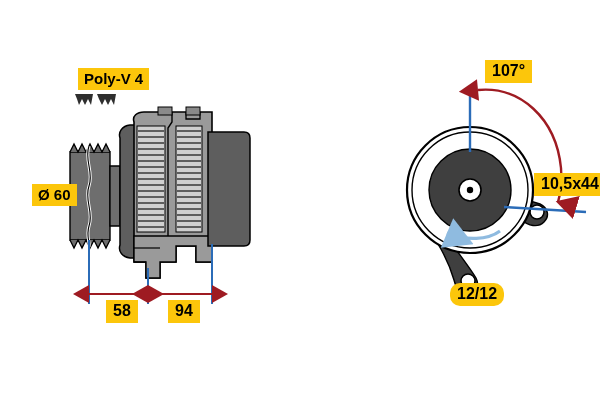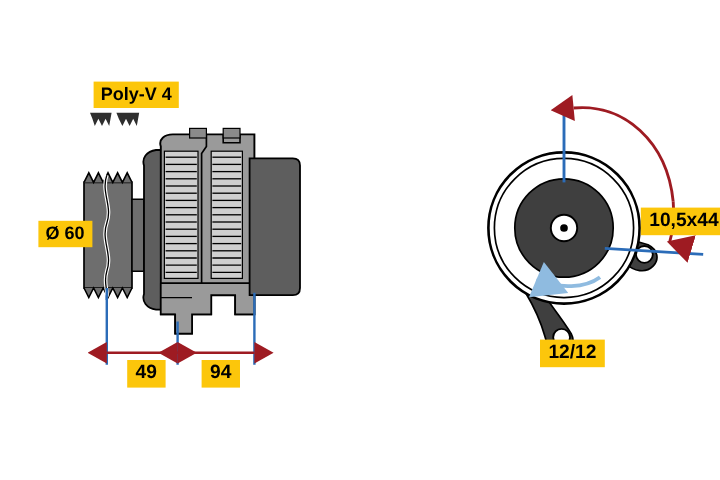--- a/index.html
+++ b/index.html
@@ -213,22 +213,23 @@
   <div class="callout callout-yellow" style="left:78px; top:68px;">Poly-V 4</div>
 
   <svg style="position:absolute; left:74px; top:92px; width:44px; height:16px;" viewBox="0 0 44 16">
     <path d="M 1 2 L 19 2 L 17 13 L 14 7 L 11 13 L 8 7 L 5 13 L 3 7 Z" fill="#2f2f2f"></path>
     <path d="M 23 2 L 42 2 L 40 13 L 37 7 L 34 13 L 31 7 L 28 13 L 25 7 Z" fill="#2f2f2f"></path>
   </svg>
 
 
   <div class="callout callout-yellow" style="left:32px; top:184px;">Ø 60</div>
 
-  <div class="callout callout-yellow callout-dim" style="left:106px; top:300px;">49</div>
+  <div class="callout callout-yellow callout-dim" style="left:106px; top:300px;">58</div>
 
   <div class="callout callout-yellow callout-dim" style="left:168px; top:300px;">94</div>
 
+  <div class="callout callout-yellow callout-dim" style="left:485px; top:60px;">107°</div>
 
   <div class="callout callout-yellow callout-dim" style="left:534px; top:173px;">10,5x44</div>
 
-  <div class="callout callout-yellow callout-dim" style="left:450px; top:283px;">12/12</div>
+  <div class="callout callout-yellow callout-dim" style="left:450px; top:283px;border-radius:10px;">12/12</div>
 
 </div>
 
 </body></html>

